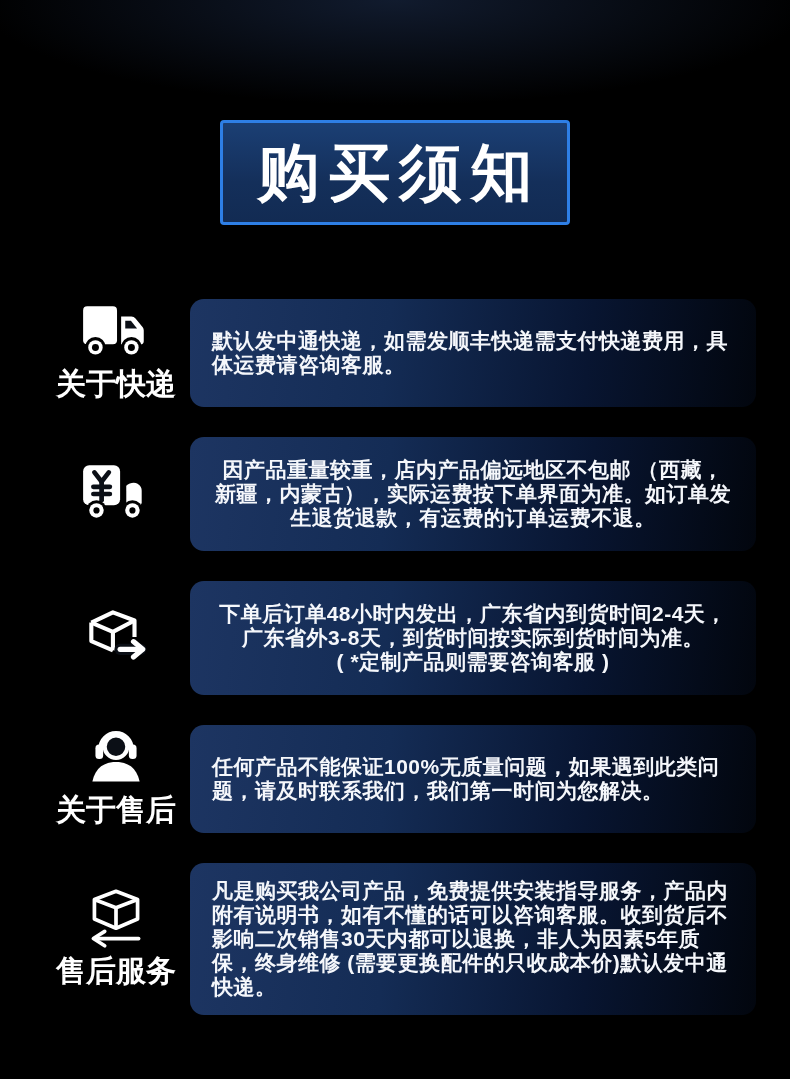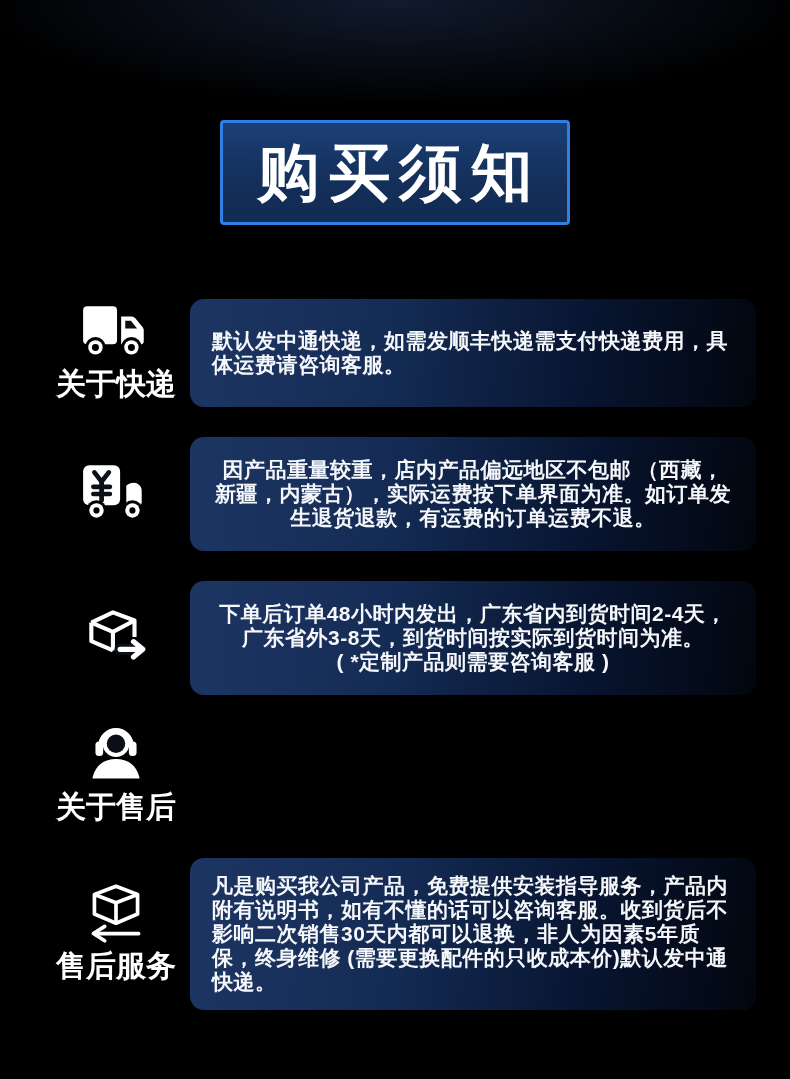--- a/index.html
+++ b/index.html
@@ -146,20 +146,23 @@
         <svg width="74" height="62" viewBox="0 0 72 60">
           <path d="M13 52 C16 38 25 33 36 33 C47 33 56 38 59 52 Z" fill="#fff"></path>
           <circle cx="36" cy="18" r="11" fill="#0b0f16" stroke="#fff" stroke-width="4"></circle>
           <path d="M21 20 a15 15 0 0 1 30 0" stroke="#fff" stroke-width="4.5" fill="none" stroke-linecap="round"></path>
           <rect x="16" y="16" width="7.5" height="14" rx="3.5" fill="#fff"></rect>
           <rect x="48.5" y="16" width="7.5" height="14" rx="3.5" fill="#fff"></rect>
         </svg>
       </span>
       <div class="row-label">关于售后</div>
     </div>
+    <div class="row-panel">
+      <p class="panel-text">任何产品不能保证100%无质量问题，如果遇到此类问题，请及时联系我们，我们第一时间为您解决。</p>
+    </div>
   </div>
 
   <div class="row">
     <div class="row-left">
       <span class="icon">
         <svg width="74" height="64" viewBox="0 0 72 62">
           <g stroke="#fff" stroke-width="3.6" fill="none" stroke-linejoin="round">
             <path d="M36 4 L57 12 L57 31 L36 40 L15 31 L15 12 Z"></path>
             <path d="M15 12 L36 20 L57 12"></path>
             <path d="M36 20 L36 40"></path>

